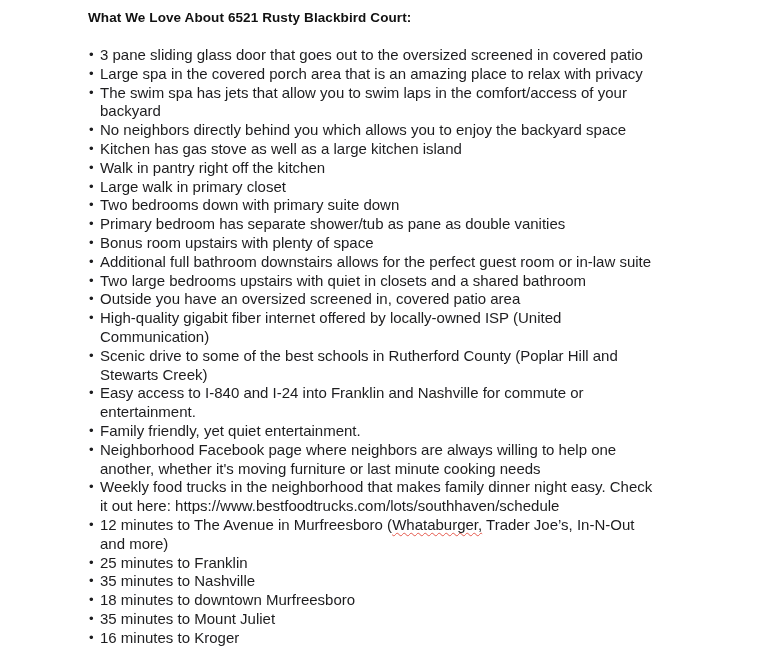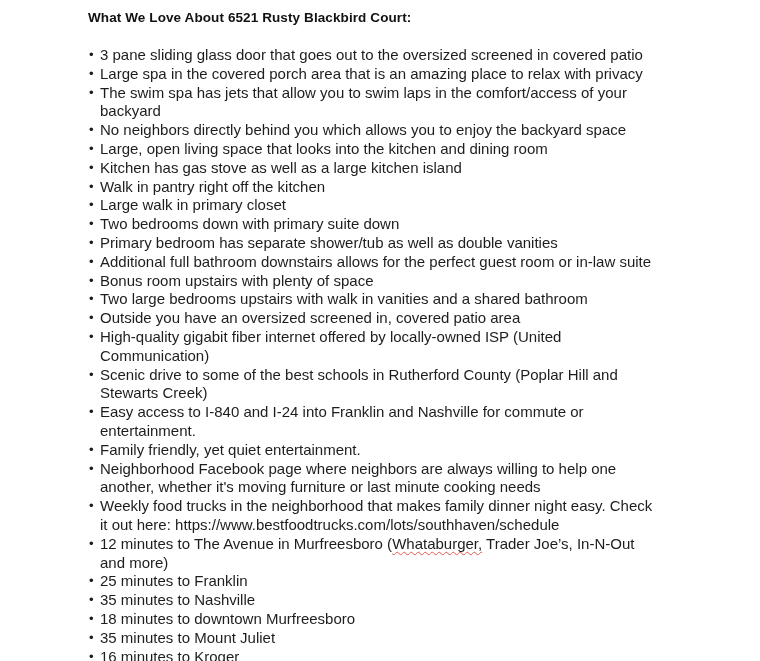--- a/index.html
+++ b/index.html
@@ -62,29 +62,28 @@
 <body>
 
 <div class="doc">
   <h1 class="doc-title">What We Love About 6521 Rusty Blackbird Court:</h1>
 
   <ul class="feature-list">
     <li>3 pane sliding glass door that goes out to the oversized screened in covered patio</li>
     <li>Large spa in the covered porch area that is an amazing place to relax with privacy</li>
     <li>The swim spa has jets that allow you to swim laps in the comfort/access of your backyard</li>
     <li>No neighbors directly behind you which allows you to enjoy the backyard space</li>
-    <li>Large, open living space that looks into the kitchen and dining room</li>
     <li>Kitchen has gas stove as well as a large kitchen island</li>
     <li>Walk in pantry right off the kitchen</li>
     <li>Large walk in primary closet</li>
     <li>Two bedrooms down with primary suite down</li>
-    <li>Primary bedroom has separate shower/tub as well as double vanities</li>
+    <li>Primary bedroom has separate shower/tub as pane as double vanities</li>
+    <li>Bonus room upstairs with plenty of space</li>
     <li>Additional full bathroom downstairs allows for the perfect guest room or in-law suite</li>
-    <li>Bonus room upstairs with plenty of space</li>
-    <li>Two large bedrooms upstairs with walk in vanities and a shared bathroom</li>
+    <li>Two large bedrooms upstairs with quiet in closets and a shared bathroom</li>
     <li>Outside you have an oversized screened in, covered patio area</li>
     <li>High-quality gigabit fiber internet offered by locally-owned ISP (United Communication)</li>
     <li>Scenic drive to some of the best schools in Rutherford County (Poplar Hill and Stewarts Creek)</li>
     <li>Easy access to I-840 and I-24 into Franklin and Nashville for commute or entertainment.</li>
     <li>Family friendly, yet quiet entertainment.</li>
     <li>Neighborhood Facebook page where neighbors are always willing to help one another, whether it's moving furniture or last minute cooking needs</li>
     <li>Weekly food trucks in the neighborhood that makes family dinner night easy. Check it out here: https://www.bestfoodtrucks.com/lots/southhaven/schedule</li>
 
     <li><span>12 minutes to The Avenue in Murfreesboro (</span><span class="spellcheck-flag">Whataburger,</span><span> Trader Joe’s, In-N-Out and more)</span></li>
 

